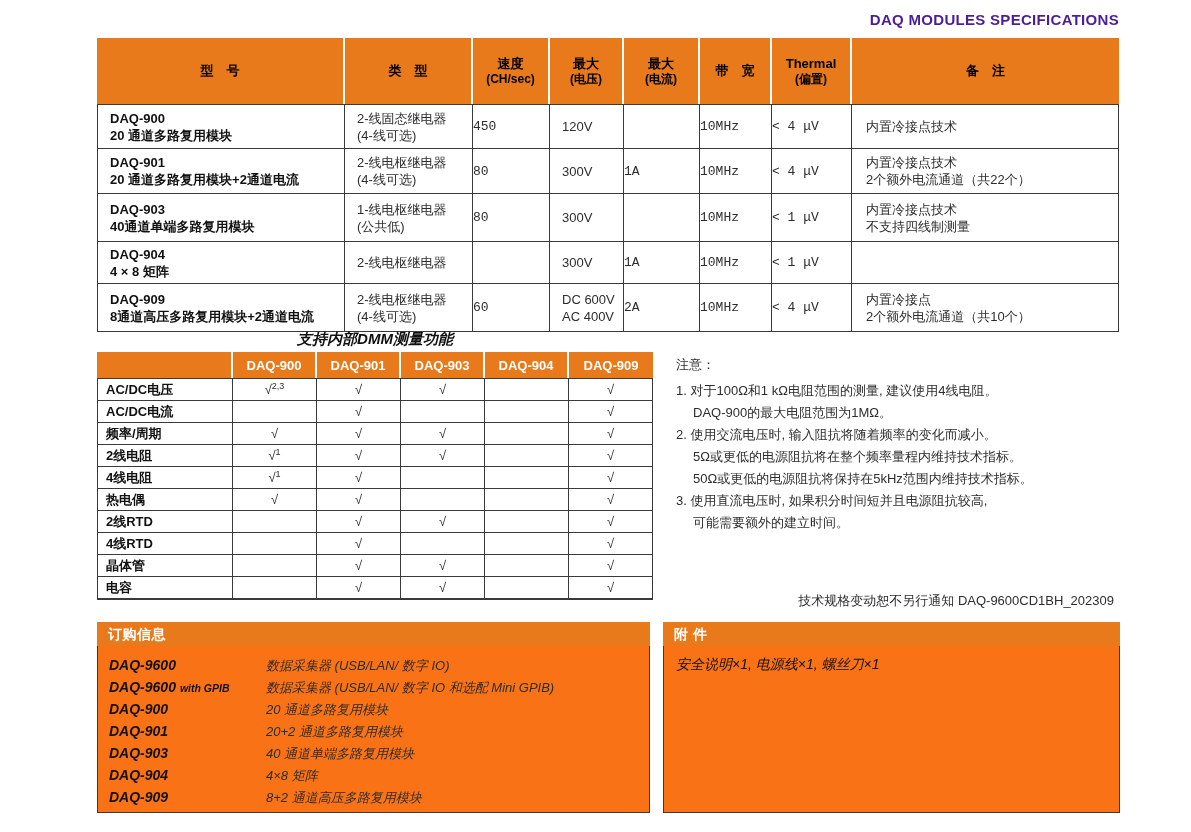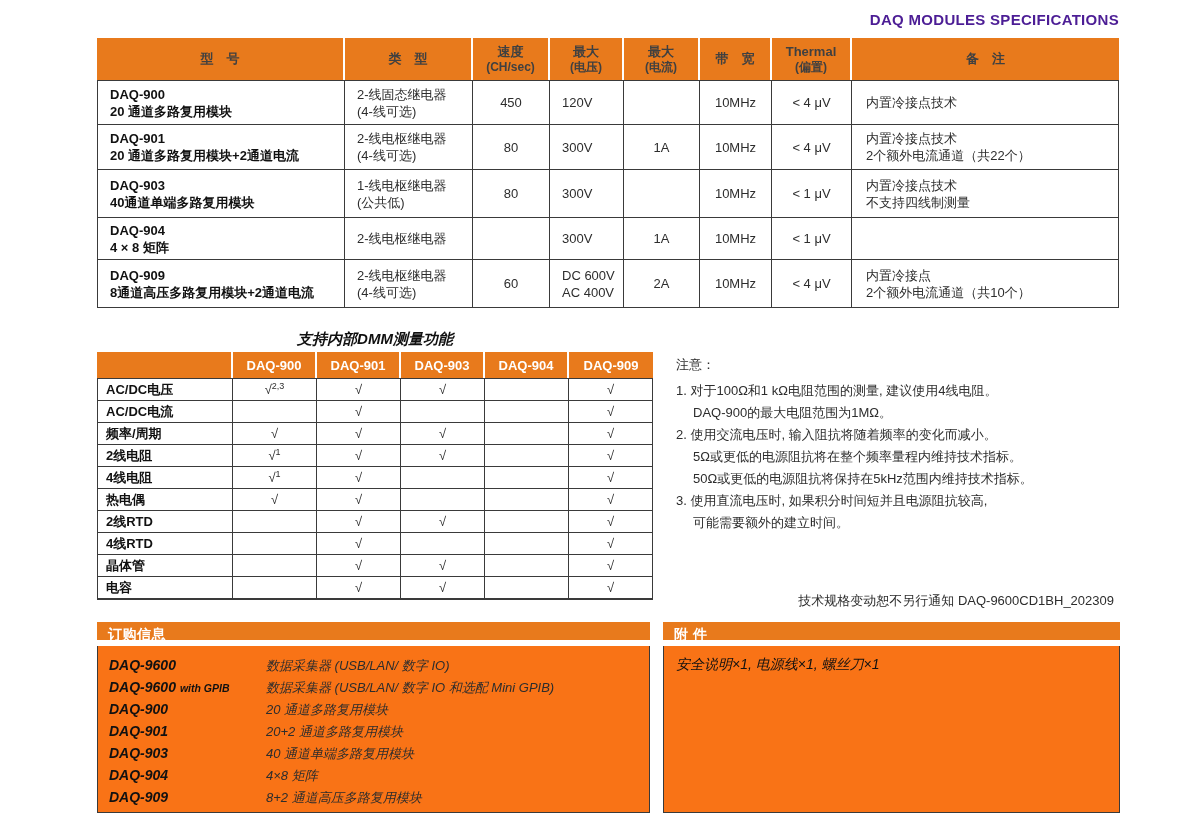--- a/index.html
+++ b/index.html
@@ -10,38 +10,38 @@
   .page-title {
     position:absolute; left:97px; top:11px; width:1022px; text-align:right;
     font-size:15px; font-weight:bold; color:#4c1d95; letter-spacing:.3px;
   }
 
   table { border-collapse:separate; border-spacing:0; table-layout:fixed; }
 
   
   .spec-table { position:absolute; left:97px; top:38px; width:1022px; }
   .spec-table th {
-    background:#E87A1C; color:#404040; font-weight:bold; font-size:13px;
-    text-align:center; vertical-align:middle; padding:0; height:42px;
+    background:#E87A1C; color:#000000; font-weight:bold; font-size:13px;
+    text-align:center; vertical-align:middle; padding:12px; height:42px;
     border-right:2px solid #fff;
   }
   .spec-table th:last-child { border-right:none; }
   .spec-table th .sub { font-size:12px; line-height:14px; }
   .spec-table th .h1 { line-height:16px; }
   .spec-table td {
     border-right:1px solid #3a3a3a; border-bottom:1px solid #3a3a3a;
     vertical-align:middle; font-size:13px; padding:0 4px 0 12px;
   }
   .spec-table td:first-child { border-left:1px solid #3a3a3a; }
   .spec-table tbody tr:first-child td { border-top:1px solid #3a3a3a; }
   .spec-table tbody tr:nth-child(1){height:45px} .spec-table tbody tr:nth-child(2){height:45px}
   .spec-table tbody tr:nth-child(3){height:48px} .spec-table tbody tr:nth-child(4){height:42px}
   .spec-table tbody tr:nth-child(5){height:48px}
   .spec-table td div { line-height:17px; }
-  .spec-table td.ctr { text-align:center; padding:0; }
+  .spec-table td.ctr { padding:0;font-family:Liberation Mono, monospace; }
   .spec-table td.model div { font-weight:bold; color:#111; }
   .spec-table td.note { padding-left:14px; }
 
   
   .dmm-title {
     position:absolute; left:97px; top:330px; width:556px; text-align:center;
     font-size:15px; font-weight:bold; color:#101010;font-style:italic;
   }
   .dmm-table { position:absolute; left:97px; top:352px; width:556px; }
   .dmm-table th {
@@ -65,21 +65,21 @@
   .notes .indent1 { padding-left:17px; }
 
   .footer-note {
     position:absolute; left:91px; top:592px; width:1023px; text-align:right;
     font-size:13px; color:#2d2d2d;
   }
 
   
   .box { position:absolute; top:622px; height:191px; }
   .box-header {
-    height:18px; line-height:24px; background:#E87A1C; color:#fff;
+    height:24px; line-height:24px; background:#E87A1C; color:#fff;
     font-weight:bold; font-size:14px; padding-left:11px; letter-spacing:.5px;
   }
   .box-body {
     position:absolute; left:0; right:0; top:24px; bottom:0;
     border:1px solid #3a3a3a; border-top:none; background:#f97316;font-style:italic;
   }
   .order-box { left:97px; width:553px; }
   .acc-box  { left:663px; width:457px; }
   .order-rows { padding:8px 0 0 11px; }
   .order-row { height:22px; line-height:22px; display:flex; align-items:baseline; }

